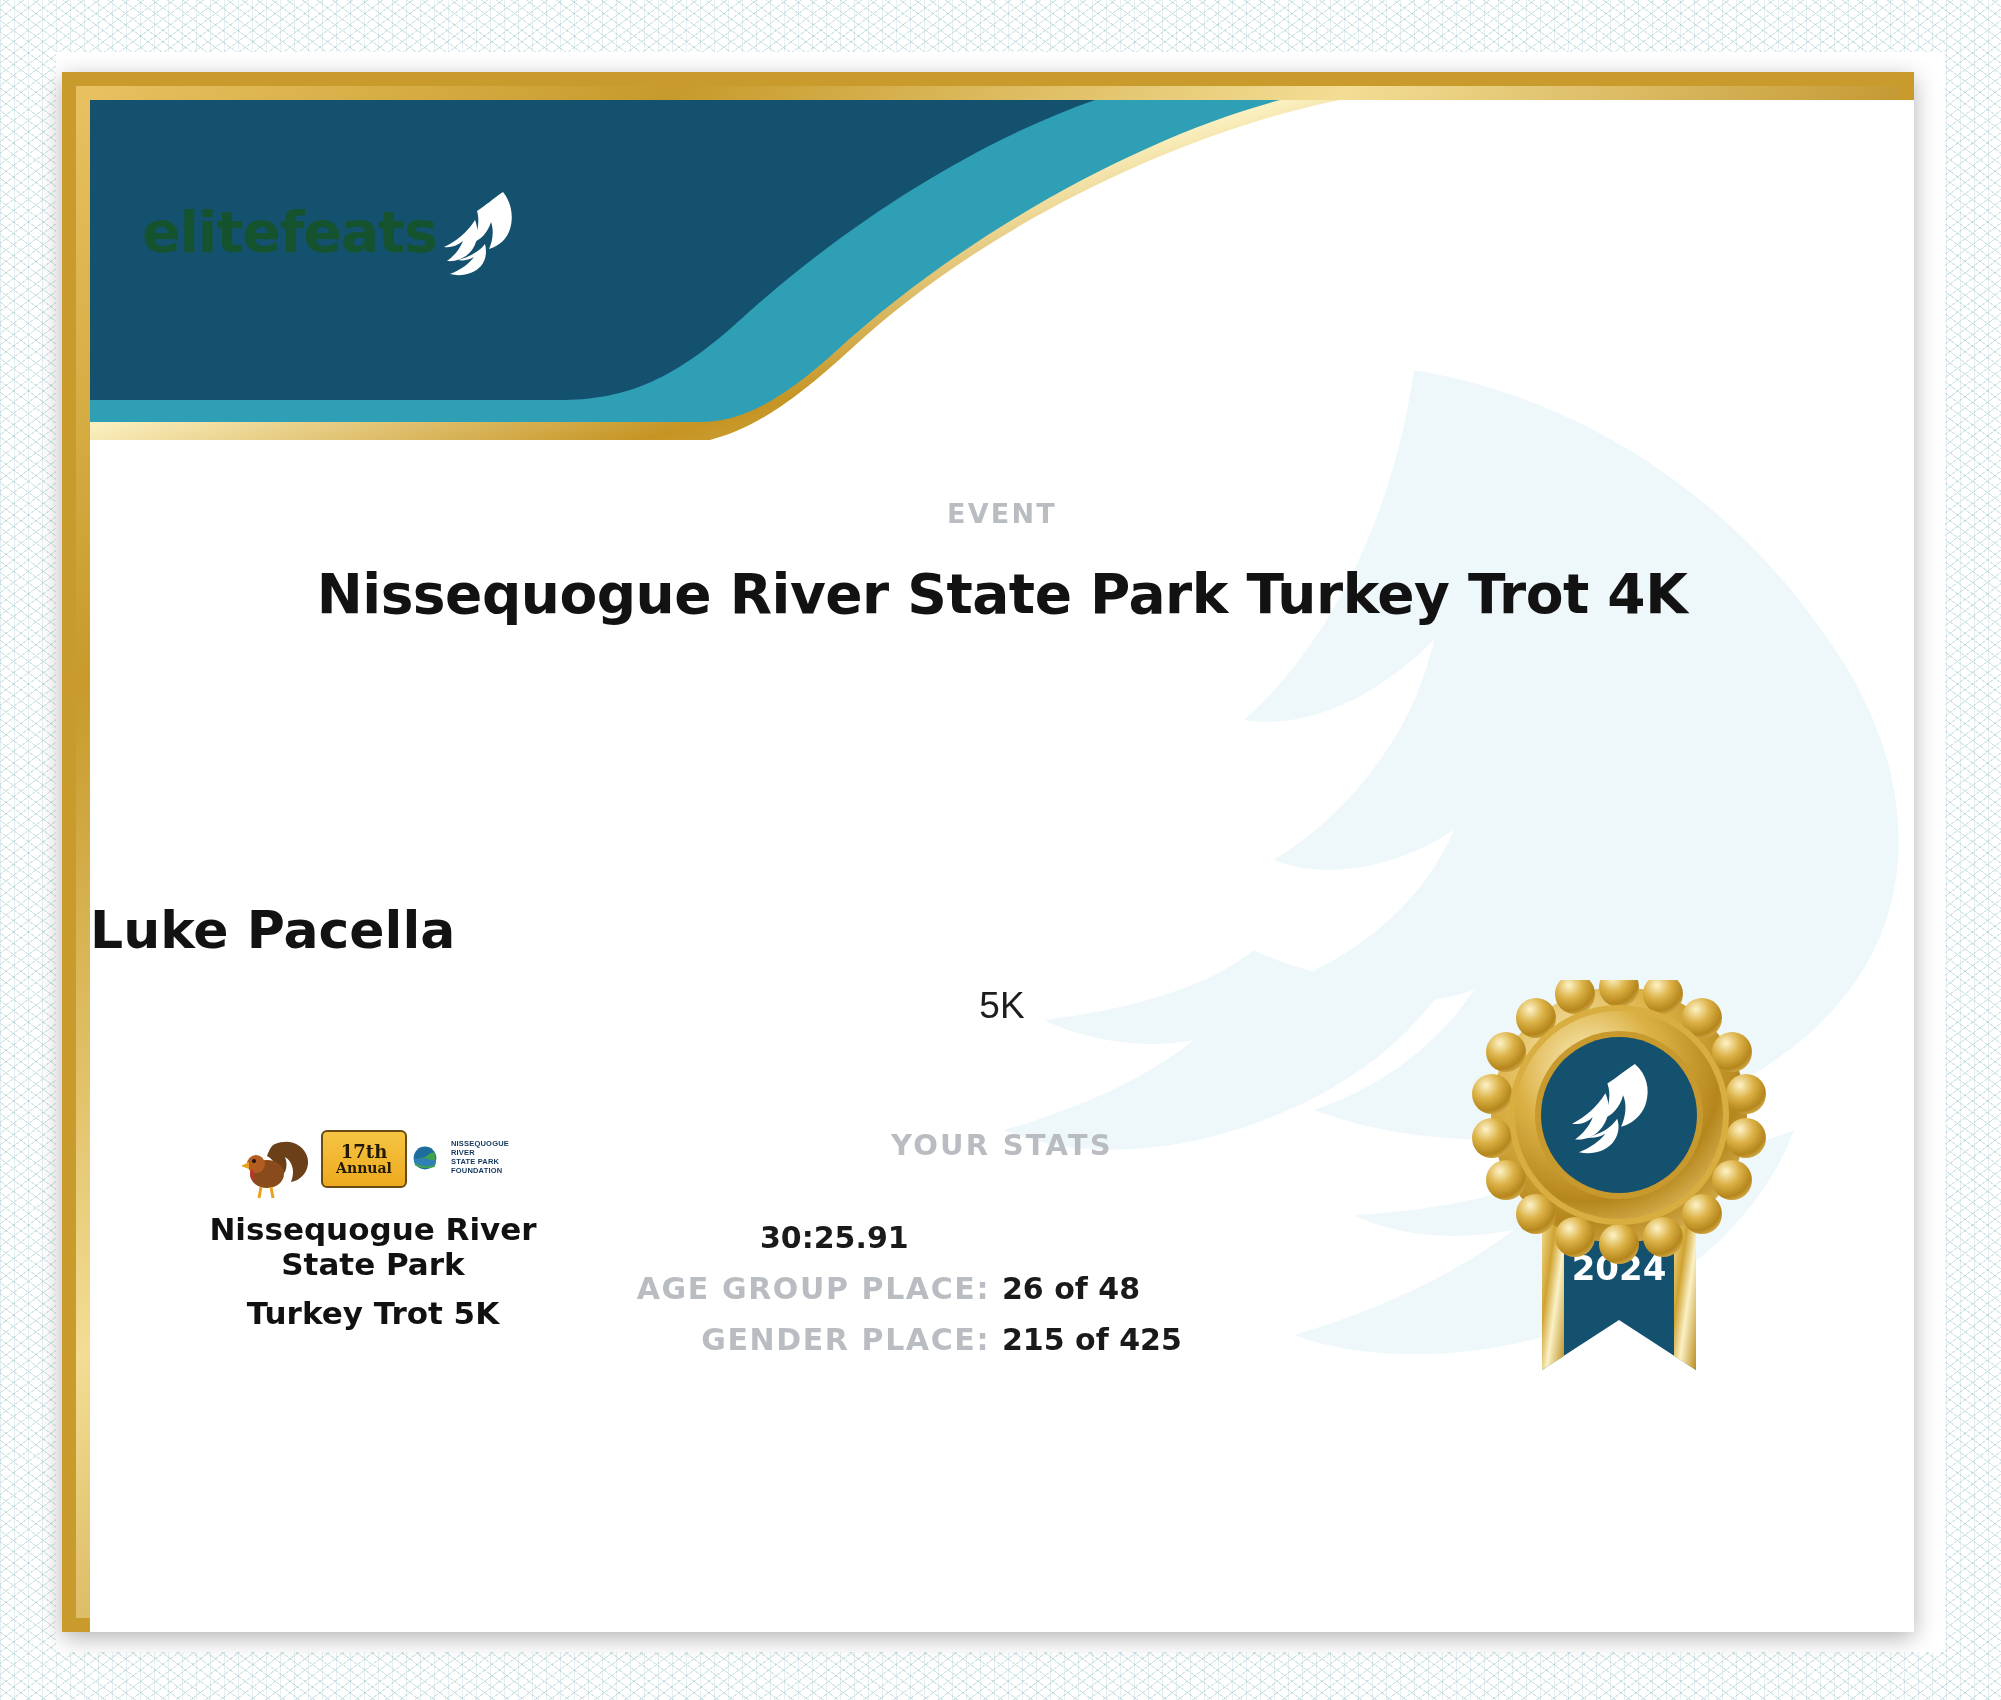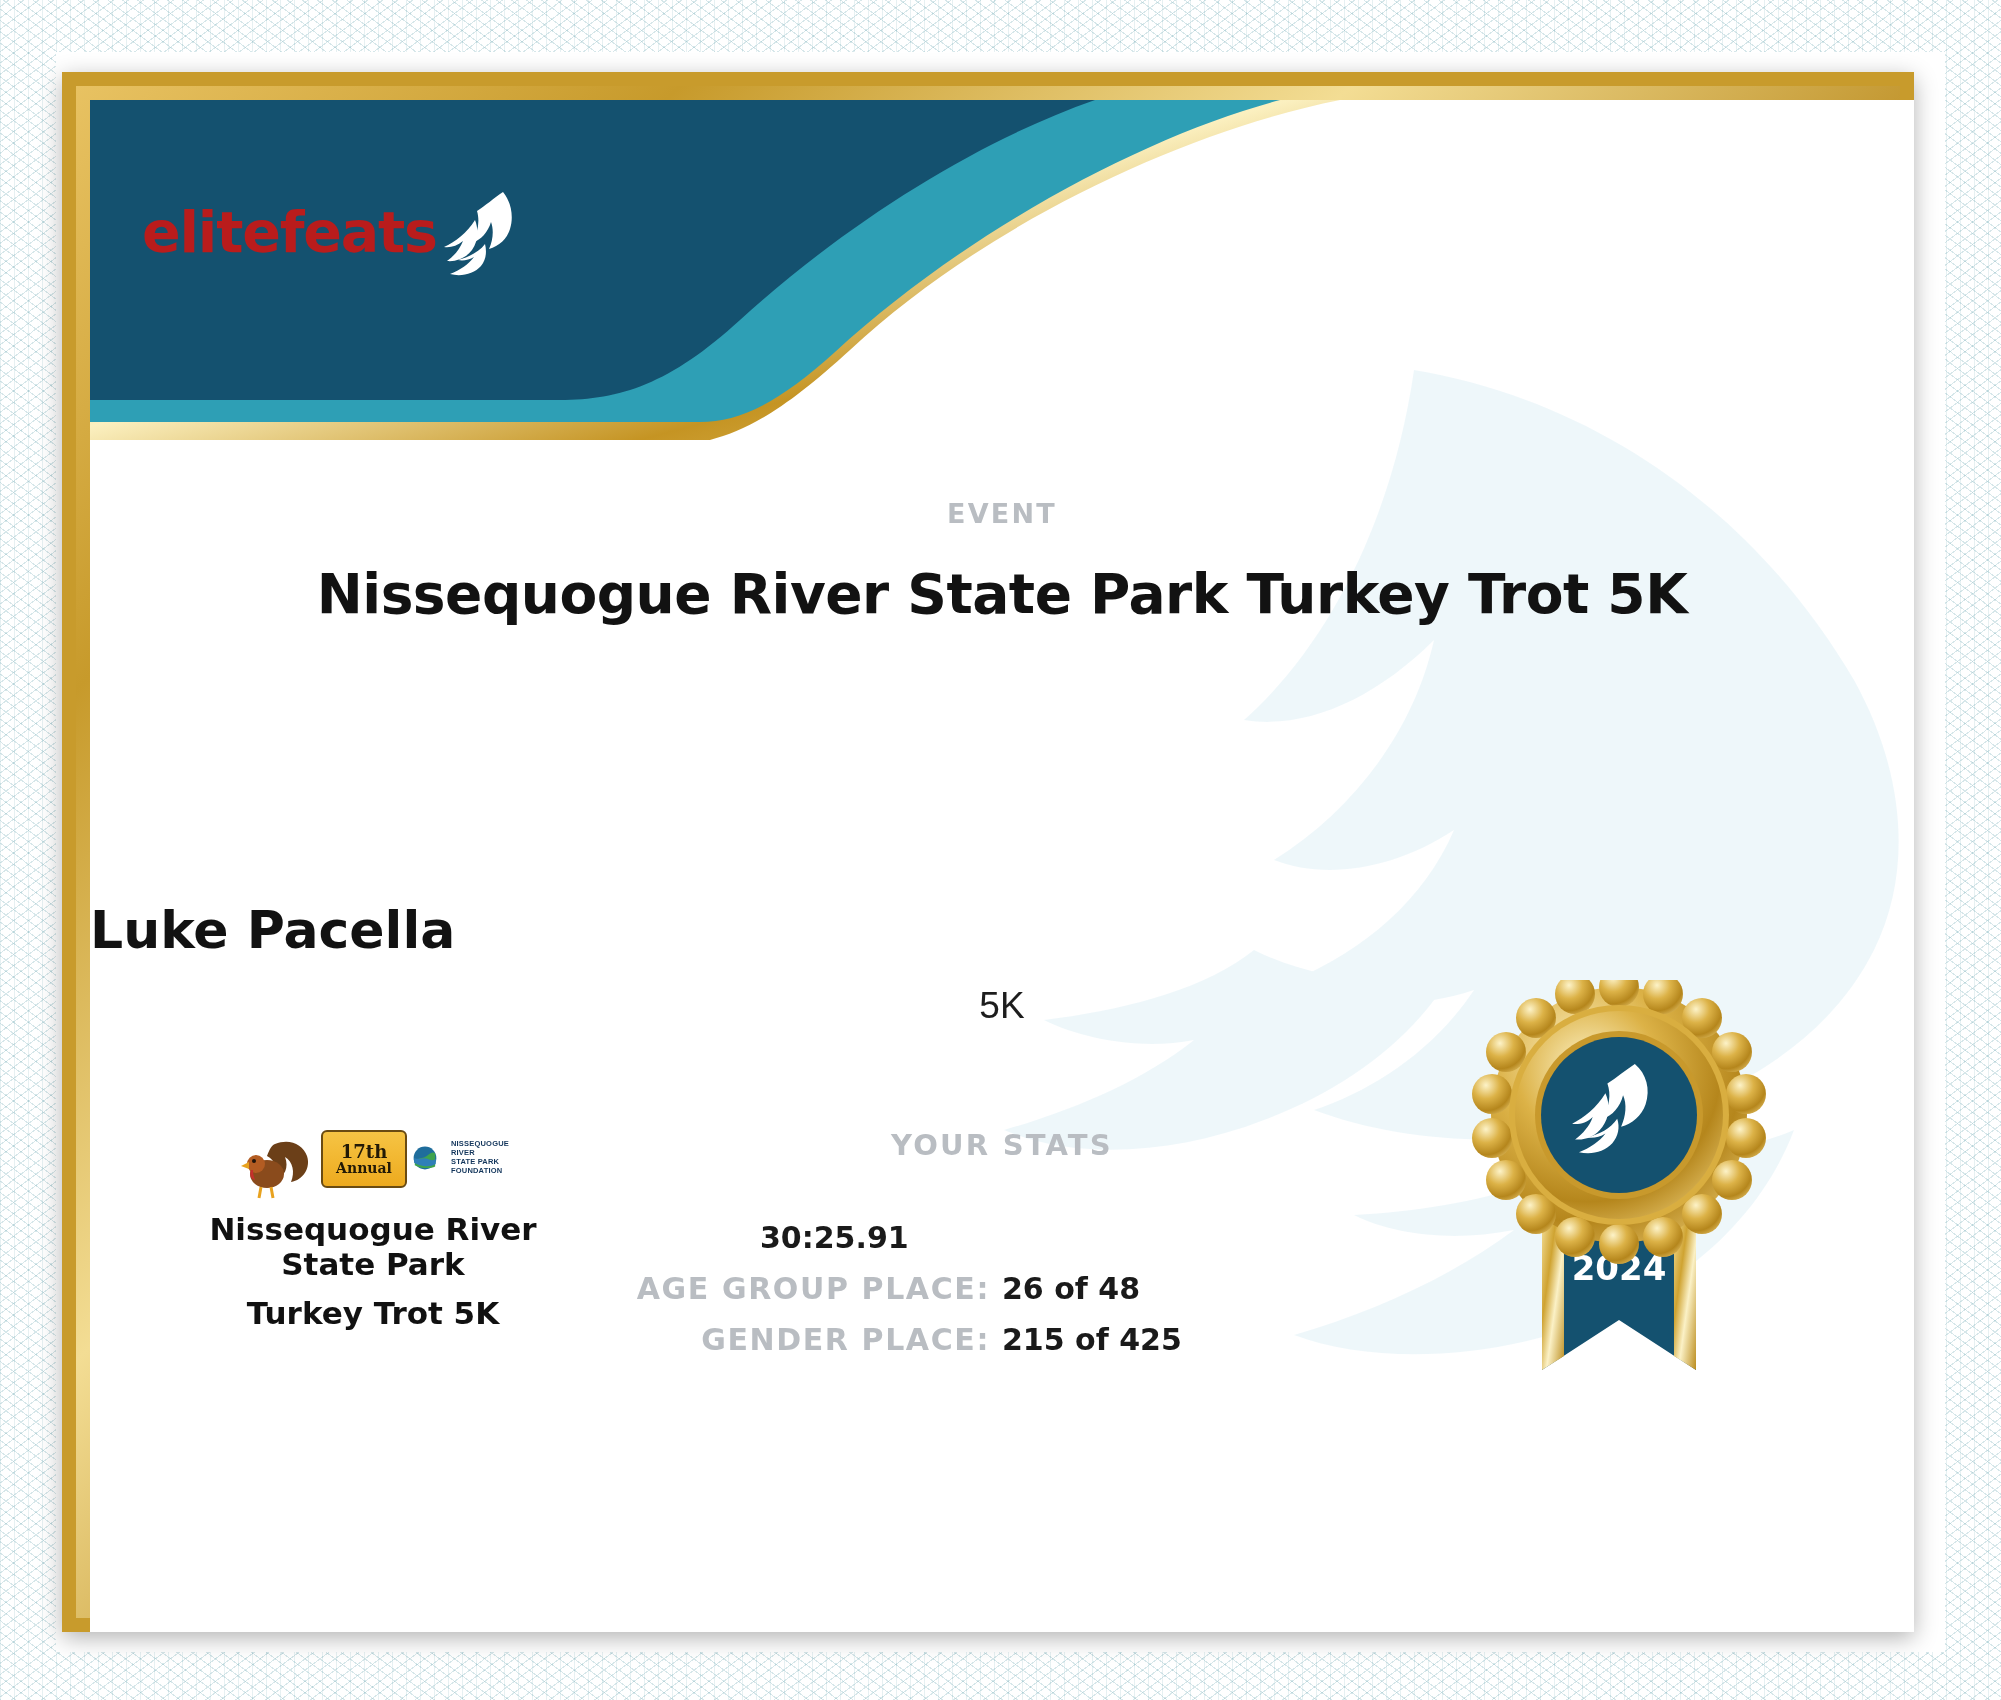--- a/index.html
+++ b/index.html
@@ -98,21 +98,21 @@
     top: 86px;
     display: flex;
     align-items: center;
     gap: 4px;
   }
   .logo-text {
     font-family: "DejaVu Sans", sans-serif;
     font-weight: bold;
     font-size: 57px;
     letter-spacing: -1.2px;
-    color: #b91c1c;
+    color: #14532d;
     line-height: 1;
   }
 
   
   .label-muted {
     color: #b9bdc2;
     font-family: "DejaVu Sans", sans-serif;
     font-weight: bold;
     letter-spacing: 2.2px;
     text-align: center;
@@ -324,21 +324,21 @@
         <svg width="78" height="92" viewBox="0 0 78 92">
           <g fill="#ffffff">
             <path d="M62 6 C70 16 73 30 69 43 C66 53 58 60 48 63 C52 54 53 44 50 36 C47 46 40 54 31 57 C37 47 39 35 36 25 C44 20 53 12 62 6 Z"></path>
             <path d="M34 34 C38 44 37 56 31 64 C25 72 15 76 6 75 C13 70 19 63 22 55 C16 60 9 62 3 61 C14 56 26 47 34 34 Z"></path>
             <path d="M44 58 C46 66 45 74 40 80 C33 88 20 91 9 88 C19 84 28 78 33 71 C28 74 22 75 17 74 C28 71 38 66 44 58 Z"></path>
           </g>
         </svg>
       </div>
 
       <div class="label-muted event-label">EVENT</div>
-      <div class="event-name">Nissequogue River State Park Turkey Trot 5K</div>
+      <div class="event-name">Nissequogue River State Park Turkey Trot 4K</div>
 
       <div class="awardee-name">Luke Pacella</div>
       <div class="awardee-sub">5K</div>
 
       <div class="label-muted stats-label">YOUR STATS</div>
 
       <div class="stats-block">
         <div class="stat-row">
           <div class="stat-val">30:25.91</div>
         </div>

